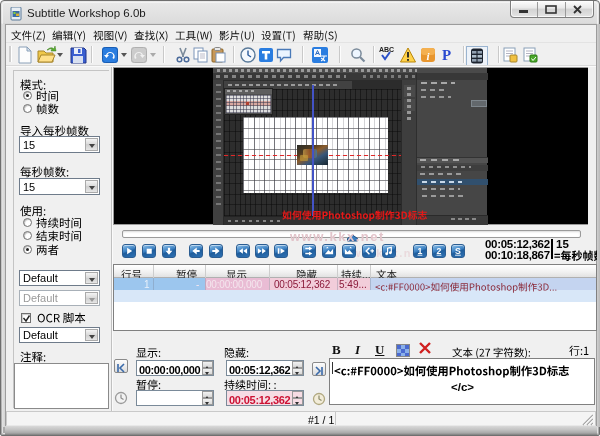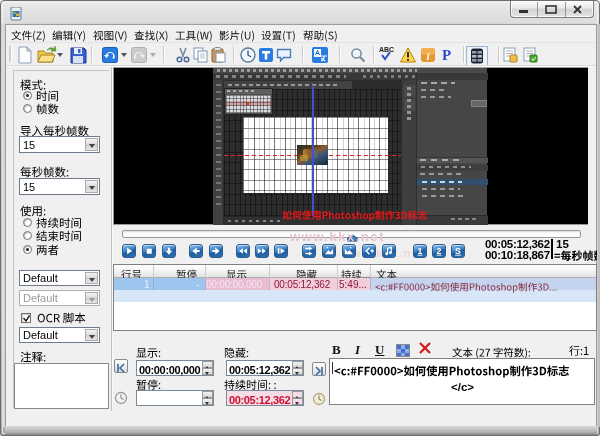--- a/index.html
+++ b/index.html
@@ -30,20 +30,21 @@
 </style></head><body>
 <div id="win">
 
 <div class="abs" style="left:9px;top:6px;width:13px;height:14px">
 <svg width="13" height="14">
         <rect x="1" y="0" width="10" height="13" rx="1" fill="#e8eef4" stroke="#5a7a9a" stroke-width="1"></rect>
         <rect x="2.5" y="4" width="7" height="6" fill="#3a6ea5"></rect>
         <rect x="3.5" y="5" width="2" height="2" fill="#7fd13b"></rect>
         <rect x="6" y="6.5" width="3" height="2.5" fill="#d8b030"></rect>
       </svg></div>
+<div class="abs" style="left:26px;top:6px;font-size:11.5px;color:#1a1a1a">Subtitle Workshop 6.0b</div>
 
 <div class="abs" style="left:509px;top:0px;width:84px;height:17px">
  <div class="abs" style="left:0;top:0;width:84px;height:17px;border:1px solid #7e7e7e;border-top:none;border-radius:0 0 4px 4px;background:linear-gradient(180deg,#fdfdfd,#e8e8e8 45%,#d2d2d2 50%,#e4e4e4);box-shadow:inset 0 0 0 1px rgba(255,255,255,.75)"></div>
  <div class="abs" style="left:27px;top:1px;width:1px;height:15px;background:#9a9a9a"></div>
  <div class="abs" style="left:55px;top:1px;width:1px;height:15px;background:#9a9a9a"></div>
  <svg class="abs" style="left:0;top:0" width="84" height="17">
   <rect x="9" y="9" width="9" height="3" fill="#333"></rect>
   <rect x="36" y="5" width="10" height="7" fill="none" stroke="#333" stroke-width="1.6"></rect>
   <path d="M64 5 L71 12 M71 5 L64 12" stroke="#333" stroke-width="1.8"></path>
  </svg>
@@ -582,15 +583,31 @@
 <div class="abs svgt" style="left:568px;top:343px"><svg width="20.7" height="12.8" viewBox="0 0 20.7 12.8" style="overflow:visible">
         <path transform="translate(0,9.9)" d="M4.8 -8.6V-7.8H10.2V-8.6ZM2.9 -9.3C2.4 -8.4 1.3 -7.5 0.4 -6.8C0.5 -6.7 0.8 -6.4 0.9 -6.2C1.9 -6.9 3.0 -8.0 3.7 -8.9ZM4.3 -5.5V-4.8H8.0V-0.2C8.0 -0.0 7.9 0.0 7.7 0.1C7.5 0.1 6.8 0.1 6.0 0.0C6.1 0.3 6.2 0.6 6.3 0.8C7.3 0.8 8.0 0.8 8.3 0.7C8.7 0.6 8.8 0.3 8.8 -0.2V-4.8H10.5V-5.5ZM3.4 -6.9C2.6 -5.6 1.4 -4.4 0.3 -3.5C0.4 -3.4 0.7 -3.0 0.9 -2.8C1.3 -3.2 1.7 -3.6 2.1 -4.0V0.9H2.9V-4.9C3.4 -5.5 3.8 -6.0 4.2 -6.6Z M12.5 -4.3C12.9 -4.3 13.3 -4.6 13.3 -5.1C13.3 -5.5 12.9 -5.8 12.5 -5.8C12.1 -5.8 11.8 -5.5 11.8 -5.1C11.8 -4.6 12.1 -4.3 12.5 -4.3ZM12.5 0.1C12.9 0.1 13.3 -0.2 13.3 -0.6C13.3 -1.1 12.9 -1.4 12.5 -1.4C12.1 -1.4 11.8 -1.1 11.8 -0.6C11.8 -0.2 12.1 0.1 12.5 0.1Z M15.0 0.0H19.4V-0.8H17.8V-8.1H17.1C16.6 -7.8 16.1 -7.6 15.4 -7.5V-6.9H16.8V-0.8H15.0Z" fill="#000"></path>
       </svg></div>
 
 <div class="abs" style="left:328px;top:357px;width:266px;height:47px;background:#fff;border:1px solid #808080"></div>
 <div class="abs" style="left:331px;top:361px;width:1px;height:12px;background:#333"></div>
 <div class="abs svgt" style="left:333px;top:363px"><svg width="236.0" height="13.1" viewBox="0 0 236.0 13.1" style="overflow:visible">
         <path transform="translate(0,10.2)" d="M6.2 -1.4V-2.8L3.9 -3.6L2.1 -4.2V-4.3L3.9 -4.9L6.2 -5.7V-7.1L0.4 -4.8V-3.7Z M10.2 0.2C10.9 0.2 11.7 -0.1 12.3 -0.6L11.7 -1.7C11.3 -1.4 10.9 -1.2 10.4 -1.2C9.5 -1.2 8.9 -2.0 8.9 -3.2C8.9 -4.4 9.5 -5.1 10.5 -5.1C10.8 -5.1 11.1 -5.0 11.4 -4.7L12.2 -5.8C11.8 -6.2 11.2 -6.5 10.4 -6.5C8.7 -6.5 7.2 -5.3 7.2 -3.2C7.2 -1.1 8.5 0.2 10.2 0.2Z M14.5 -4.1C15.1 -4.1 15.5 -4.6 15.5 -5.2C15.5 -5.8 15.1 -6.3 14.5 -6.3C13.9 -6.3 13.4 -5.8 13.4 -5.2C13.4 -4.6 13.9 -4.1 14.5 -4.1ZM14.5 0.2C15.1 0.2 15.5 -0.3 15.5 -0.9C15.5 -1.5 15.1 -2.0 14.5 -2.0C13.9 -2.0 13.4 -1.5 13.4 -0.9C13.4 -0.3 13.9 0.2 14.5 0.2Z M17.4 0.0H18.4L18.7 -2.5H20.1L19.8 0.0H20.8L21.1 -2.5H22.3V-3.5H21.2L21.4 -5.1H22.6V-6.2H21.6L21.8 -8.3H20.8L20.6 -6.2H19.1L19.4 -8.3H18.4L18.2 -6.2H17.0V-5.1H18.0L17.8 -3.5H16.7V-2.5H17.7ZM18.8 -3.5 19.0 -5.1H20.4L20.2 -3.5Z M24.0 0.0H25.7V-3.4H28.6V-4.8H25.7V-7.0H29.1V-8.4H24.0Z M30.6 0.0H32.3V-3.4H35.2V-4.8H32.3V-7.0H35.8V-8.4H30.6Z M39.5 0.2C41.2 0.2 42.4 -1.3 42.4 -4.2C42.4 -7.1 41.2 -8.5 39.5 -8.5C37.8 -8.5 36.7 -7.1 36.7 -4.2C36.7 -1.3 37.8 0.2 39.5 0.2ZM39.5 -1.1C38.8 -1.1 38.3 -1.9 38.3 -4.2C38.3 -6.6 38.8 -7.2 39.5 -7.2C40.2 -7.2 40.8 -6.6 40.8 -4.2C40.8 -1.9 40.2 -1.1 39.5 -1.1Z M46.2 0.2C47.9 0.2 49.0 -1.3 49.0 -4.2C49.0 -7.1 47.9 -8.5 46.2 -8.5C44.5 -8.5 43.3 -7.1 43.3 -4.2C43.3 -1.3 44.5 0.2 46.2 0.2ZM46.2 -1.1C45.5 -1.1 44.9 -1.9 44.9 -4.2C44.9 -6.6 45.5 -7.2 46.2 -7.2C46.9 -7.2 47.4 -6.6 47.4 -4.2C47.4 -1.9 46.9 -1.1 46.2 -1.1Z M52.9 0.2C54.6 0.2 55.7 -1.3 55.7 -4.2C55.7 -7.1 54.6 -8.5 52.9 -8.5C51.1 -8.5 50.0 -7.1 50.0 -4.2C50.0 -1.3 51.1 0.2 52.9 0.2ZM52.9 -1.1C52.1 -1.1 51.6 -1.9 51.6 -4.2C51.6 -6.6 52.1 -7.2 52.9 -7.2C53.6 -7.2 54.1 -6.6 54.1 -4.2C54.1 -1.9 53.6 -1.1 52.9 -1.1Z M59.5 0.2C61.2 0.2 62.4 -1.3 62.4 -4.2C62.4 -7.1 61.2 -8.5 59.5 -8.5C57.8 -8.5 56.7 -7.1 56.7 -4.2C56.7 -1.3 57.8 0.2 59.5 0.2ZM59.5 -1.1C58.8 -1.1 58.3 -1.9 58.3 -4.2C58.3 -6.6 58.8 -7.2 59.5 -7.2C60.2 -7.2 60.8 -6.6 60.8 -4.2C60.8 -1.9 60.2 -1.1 59.5 -1.1Z M63.3 -1.4 69.1 -3.7V-4.8L63.3 -7.1V-5.7L65.7 -4.9L67.4 -4.3V-4.2L65.7 -3.6L63.3 -2.8Z M73.7 -6.1C73.6 -4.9 73.3 -3.8 72.9 -2.9L71.8 -3.9C72.0 -4.6 72.2 -5.3 72.3 -6.1ZM70.3 -3.4C70.9 -2.9 71.6 -2.4 72.2 -1.8C71.6 -1.0 70.9 -0.4 69.9 -0.1C70.2 0.2 70.5 0.7 70.7 1.1C71.7 0.6 72.6 -0.0 73.2 -0.9C73.6 -0.5 73.9 -0.1 74.2 0.1L75.1 -1.0C74.8 -1.3 74.4 -1.7 74.0 -2.1C74.6 -3.3 75.0 -5.0 75.1 -7.3L74.3 -7.4L74.0 -7.4H72.6C72.7 -8.1 72.8 -8.8 72.9 -9.5L71.6 -9.6C71.5 -8.9 71.4 -8.1 71.3 -7.4H70.0V-6.1H71.0C70.8 -5.1 70.6 -4.2 70.3 -3.4ZM75.5 -8.4V0.7H76.7V-0.1H78.7V0.5H80.1V-8.4ZM76.7 -1.4V-7.2H78.7V-1.4Z M84.8 -8.6V-7.3H89.7V-0.6C89.7 -0.4 89.7 -0.3 89.4 -0.3C89.2 -0.3 88.4 -0.3 87.7 -0.4C87.9 0.0 88.1 0.6 88.1 1.0C89.2 1.0 90.0 1.0 90.5 0.8C90.9 0.6 91.1 0.2 91.1 -0.6V-7.3H91.8V-8.6ZM86.2 -4.9H87.5V-3.2H86.2ZM84.9 -6.1V-1.3H86.2V-2.0H88.7V-6.1ZM83.6 -9.6C83.1 -8.0 82.1 -6.4 81.1 -5.4C81.3 -5.1 81.7 -4.3 81.8 -4.0C82.1 -4.3 82.3 -4.6 82.6 -5.0V1.0H84.0V-7.1C84.3 -7.8 84.6 -8.5 84.9 -9.2Z M95.0 -9.6C94.4 -8.0 93.3 -6.4 92.3 -5.4C92.5 -5.1 92.9 -4.3 93.0 -4.0C93.3 -4.3 93.6 -4.7 93.9 -5.1V1.0H95.2V-7.0C95.4 -7.4 95.7 -7.9 95.9 -8.3V-7.3H98.7V-6.5H96.1V-3.1H98.6C98.6 -2.7 98.5 -2.2 98.2 -1.9C97.8 -2.2 97.4 -2.6 97.2 -3.0L96.1 -2.7C96.4 -2.0 96.9 -1.5 97.5 -1.0C97.0 -0.6 96.3 -0.3 95.4 -0.1C95.7 0.2 96.1 0.7 96.2 1.0C97.2 0.7 98.0 0.3 98.6 -0.2C99.6 0.4 100.9 0.8 102.4 1.0C102.6 0.6 103.0 0.1 103.2 -0.2C101.7 -0.4 100.4 -0.7 99.3 -1.2C99.7 -1.8 99.9 -2.4 100.0 -3.1H102.8V-6.5H100.1V-7.3H103.1V-8.5H100.1V-9.5H98.7V-8.5H95.9L96.3 -9.2ZM97.3 -5.4H98.7V-4.4V-4.2H97.3ZM100.1 -5.4H101.5V-4.2H100.1V-4.4Z M105.0 -8.8V-4.8C105.0 -3.2 104.9 -1.2 103.7 0.2C104.0 0.4 104.5 0.8 104.8 1.1C105.6 0.2 106.0 -1.1 106.2 -2.3H108.5V0.9H109.9V-2.3H112.3V-0.6C112.3 -0.4 112.2 -0.3 112.0 -0.3C111.8 -0.3 111.0 -0.3 110.4 -0.4C110.5 0.0 110.8 0.6 110.8 0.9C111.8 1.0 112.5 0.9 113.0 0.7C113.5 0.5 113.6 0.1 113.6 -0.6V-8.8ZM106.4 -7.5H108.5V-6.2H106.4ZM112.3 -7.5V-6.2H109.9V-7.5ZM106.4 -5.0H108.5V-3.6H106.3C106.3 -4.0 106.4 -4.4 106.4 -4.8ZM112.3 -5.0V-3.6H109.9V-5.0Z M115.7 0.0H117.4V-3.0H118.5C120.3 -3.0 121.8 -3.8 121.8 -5.7C121.8 -7.7 120.3 -8.4 118.5 -8.4H115.7ZM117.4 -4.3V-7.0H118.4C119.5 -7.0 120.1 -6.7 120.1 -5.7C120.1 -4.8 119.6 -4.3 118.4 -4.3Z M123.1 0.0H124.8V-4.4C125.3 -4.8 125.6 -5.1 126.1 -5.1C126.7 -5.1 127.0 -4.7 127.0 -3.7V0.0H128.7V-3.9C128.7 -5.5 128.1 -6.5 126.7 -6.5C125.9 -6.5 125.2 -6.0 124.7 -5.6L124.8 -6.7V-9.0H123.1Z M133.0 0.2C134.6 0.2 136.1 -1.1 136.1 -3.2C136.1 -5.3 134.6 -6.5 133.0 -6.5C131.4 -6.5 130.0 -5.3 130.0 -3.2C130.0 -1.1 131.4 0.2 133.0 0.2ZM133.0 -1.2C132.2 -1.2 131.7 -2.0 131.7 -3.2C131.7 -4.4 132.2 -5.1 133.0 -5.1C133.9 -5.1 134.4 -4.4 134.4 -3.2C134.4 -2.0 133.9 -1.2 133.0 -1.2Z M139.8 0.2C140.3 0.2 140.8 0.0 141.1 -0.1L140.8 -1.3C140.7 -1.2 140.4 -1.2 140.2 -1.2C139.6 -1.2 139.3 -1.5 139.3 -2.2V-5.0H140.9V-6.3H139.3V-8.0H138.0L137.8 -6.3L136.8 -6.2V-5.0H137.7V-2.2C137.7 -0.8 138.3 0.2 139.8 0.2Z M144.9 0.2C146.4 0.2 147.9 -1.1 147.9 -3.2C147.9 -5.3 146.4 -6.5 144.9 -6.5C143.3 -6.5 141.8 -5.3 141.8 -3.2C141.8 -1.1 143.3 0.2 144.9 0.2ZM144.9 -1.2C144.0 -1.2 143.5 -2.0 143.5 -3.2C143.5 -4.4 144.0 -5.1 144.9 -5.1C145.7 -5.1 146.2 -4.4 146.2 -3.2C146.2 -2.0 145.7 -1.2 144.9 -1.2Z M151.1 0.2C152.7 0.2 153.6 -0.7 153.6 -1.8C153.6 -3.0 152.7 -3.4 151.8 -3.8C151.2 -4.0 150.6 -4.2 150.6 -4.6C150.6 -5.0 150.9 -5.2 151.4 -5.2C151.9 -5.2 152.3 -5.0 152.8 -4.7L153.5 -5.7C153.0 -6.1 152.3 -6.5 151.4 -6.5C150.0 -6.5 149.0 -5.7 149.0 -4.6C149.0 -3.5 149.9 -3.0 150.7 -2.7C151.4 -2.4 152.1 -2.2 152.1 -1.8C152.1 -1.4 151.8 -1.1 151.1 -1.1C150.5 -1.1 150.0 -1.3 149.4 -1.8L148.7 -0.7C149.3 -0.2 150.2 0.2 151.1 0.2Z M154.9 0.0H156.5V-4.4C157.0 -4.8 157.3 -5.1 157.8 -5.1C158.5 -5.1 158.7 -4.7 158.7 -3.7V0.0H160.4V-3.9C160.4 -5.5 159.8 -6.5 158.4 -6.5C157.6 -6.5 157.0 -6.0 156.5 -5.6L156.5 -6.7V-9.0H154.9Z M164.8 0.2C166.3 0.2 167.8 -1.1 167.8 -3.2C167.8 -5.3 166.3 -6.5 164.8 -6.5C163.2 -6.5 161.7 -5.3 161.7 -3.2C161.7 -1.1 163.2 0.2 164.8 0.2ZM164.8 -1.2C163.9 -1.2 163.4 -2.0 163.4 -3.2C163.4 -4.4 163.9 -5.1 164.8 -5.1C165.6 -5.1 166.1 -4.4 166.1 -3.2C166.1 -2.0 165.6 -1.2 164.8 -1.2Z M169.2 2.4H170.8V0.5L170.8 -0.5C171.3 -0.1 171.8 0.2 172.4 0.2C173.7 0.2 175.0 -1.1 175.0 -3.3C175.0 -5.2 174.1 -6.5 172.6 -6.5C171.9 -6.5 171.2 -6.1 170.7 -5.7H170.7L170.5 -6.3H169.2ZM172.0 -1.2C171.6 -1.2 171.3 -1.3 170.8 -1.7V-4.5C171.3 -4.9 171.7 -5.1 172.1 -5.1C173.0 -5.1 173.3 -4.5 173.3 -3.2C173.3 -1.9 172.7 -1.2 172.0 -1.2Z M182.8 -8.7V-2.3H184.1V-8.7ZM184.9 -9.4V-0.6C184.9 -0.4 184.8 -0.4 184.6 -0.4C184.4 -0.4 183.8 -0.4 183.3 -0.4C183.4 0.0 183.6 0.6 183.7 1.0C184.5 1.0 185.2 0.9 185.6 0.7C186.0 0.5 186.2 0.1 186.2 -0.6V-9.4ZM176.8 -9.4C176.7 -8.3 176.3 -7.2 175.8 -6.4C176.1 -6.4 176.5 -6.2 176.8 -6.0H176.0V-4.8H178.6V-4.0H176.4V0.1H177.6V-2.8H178.6V1.0H179.9V-2.8H180.8V-1.1C180.8 -1.0 180.8 -1.0 180.7 -1.0C180.6 -1.0 180.3 -1.0 180.0 -1.0C180.1 -0.7 180.3 -0.2 180.3 0.2C180.9 0.2 181.3 0.2 181.7 -0.0C182.0 -0.2 182.1 -0.6 182.1 -1.1V-4.0H179.9V-4.8H182.3V-6.0H179.9V-6.9H181.9V-8.1H179.9V-9.5H178.6V-8.1H177.8C177.9 -8.4 178.0 -8.8 178.1 -9.1ZM178.6 -6.0H177.0C177.2 -6.3 177.3 -6.6 177.4 -6.9H178.6Z M192.7 -9.5C192.2 -7.9 191.3 -6.2 190.3 -5.2C190.6 -5.0 191.1 -4.5 191.3 -4.3C191.8 -4.8 192.3 -5.6 192.8 -6.5H193.2V1.0H194.6V-1.5H197.7V-2.8H194.6V-4.0H197.6V-5.3H194.6V-6.5H197.9V-7.8H193.4C193.6 -8.2 193.8 -8.7 194.0 -9.2ZM189.7 -9.6C189.1 -7.9 188.1 -6.3 187.1 -5.3C187.4 -5.0 187.7 -4.2 187.9 -3.9C188.1 -4.1 188.3 -4.4 188.6 -4.7V1.0H189.9V-6.8C190.3 -7.5 190.7 -8.4 191.0 -9.1Z M201.3 0.2C202.9 0.2 204.2 -0.7 204.2 -2.3C204.2 -3.4 203.5 -4.1 202.5 -4.3V-4.4C203.4 -4.7 203.9 -5.4 203.9 -6.3C203.9 -7.7 202.8 -8.5 201.2 -8.5C200.2 -8.5 199.4 -8.1 198.7 -7.5L199.6 -6.5C200.1 -6.9 200.5 -7.2 201.1 -7.2C201.9 -7.2 202.3 -6.8 202.3 -6.2C202.3 -5.4 201.8 -4.9 200.2 -4.9V-3.7C202.0 -3.7 202.5 -3.2 202.5 -2.4C202.5 -1.6 202.0 -1.2 201.1 -1.2C200.3 -1.2 199.7 -1.6 199.2 -2.1L198.5 -1.0C199.0 -0.3 199.9 0.2 201.3 0.2Z M205.9 0.0H208.2C210.7 0.0 212.3 -1.4 212.3 -4.2C212.3 -7.0 210.7 -8.4 208.2 -8.4H205.9ZM207.5 -1.4V-7.0H208.0C209.6 -7.0 210.6 -6.3 210.6 -4.2C210.6 -2.2 209.6 -1.4 208.0 -1.4Z M218.2 -8.9V-7.6H223.2V-8.9ZM221.6 -3.6C222.1 -2.4 222.6 -0.9 222.7 0.0L223.9 -0.4C223.8 -1.3 223.3 -2.8 222.8 -3.9ZM218.2 -3.9C217.9 -2.7 217.4 -1.5 216.8 -0.7C217.1 -0.6 217.7 -0.2 217.9 -0.0C218.5 -0.9 219.1 -2.3 219.4 -3.6ZM217.7 -6.2V-4.9H219.9V-0.6C219.9 -0.5 219.8 -0.4 219.7 -0.4C219.5 -0.4 219.1 -0.4 218.6 -0.4C218.8 -0.0 219.0 0.6 219.0 0.9C219.8 0.9 220.3 0.9 220.7 0.7C221.2 0.5 221.3 0.1 221.3 -0.6V-4.9H223.8V-6.2ZM214.9 -9.6V-7.4H213.3V-6.1H214.6C214.3 -4.8 213.7 -3.4 213.1 -2.6C213.3 -2.2 213.6 -1.6 213.8 -1.2C214.2 -1.8 214.6 -2.7 214.9 -3.6V1.0H216.2V-4.4C216.5 -3.9 216.8 -3.3 217.0 -3.0L217.7 -4.1C217.5 -4.4 216.5 -5.5 216.2 -5.9V-6.1H217.5V-7.4H216.2V-9.6Z M227.1 -3.0V-0.8C227.1 0.5 227.5 0.8 229.1 0.8C229.4 0.8 230.9 0.8 231.3 0.8C232.5 0.8 232.9 0.4 233.1 -1.1C232.7 -1.2 232.1 -1.4 231.9 -1.6C231.8 -0.5 231.7 -0.4 231.2 -0.4C230.8 -0.4 229.5 -0.4 229.2 -0.4C228.6 -0.4 228.5 -0.4 228.5 -0.8V-3.0ZM232.4 -2.5C232.9 -1.6 233.5 -0.3 233.7 0.4L235.1 -0.1C234.8 -0.8 234.1 -2.1 233.6 -3.0ZM225.6 -2.9C225.4 -2.0 225.1 -0.9 224.6 -0.3L225.9 0.4C226.3 -0.4 226.6 -1.5 226.8 -2.5ZM228.4 -3.5C229.3 -2.9 230.4 -2.1 230.8 -1.5L231.8 -2.4C231.3 -3.0 230.3 -3.7 229.4 -4.2H234.2V-5.5H230.5V-6.9H234.9V-8.2H230.5V-9.6H229.1V-8.2H224.8V-6.9H229.1V-5.5H225.5V-4.2H229.2Z" fill="#000"></path>
       </svg></div>
 <div class="abs num" style="left:450px;top:380px;font-size:11.5px">&lt;/c&gt;</div>
+<div class="abs" style="left:5px;top:410px;width:590px;height:15px;background:#f4f4f4;border:1px solid #c9c9c9;border-bottom-color:#e8e8e8">
+ <div class="abs" style="left:328px;top:0px;width:1px;height:13px;background:#c6c6c6"></div>
+ <div class="abs" style="left:301px;top:1.5px;font-size:10.5px;color:#000">#1 / 1</div>
+ <svg class="abs" style="left:574px;top:1px" width="14" height="13">
+        <g stroke="#a8a8a8" stroke-width="1.6">
+          <path d="M2 12 L12 2"></path>
+          <path d="M6 12 L12 6"></path>
+          <path d="M10 12 L12 10"></path>
+        </g>
+        <g stroke="#fdfdfd" stroke-width=".8">
+          <path d="M3 12 L13 2"></path>
+          <path d="M7 12 L13 6"></path>
+          <path d="M11 12 L13 10"></path>
+        </g>
+      </svg>
+</div>
 <div class="abs" style="left:4px;top:425px;width:592px;height:10px;background:linear-gradient(180deg,#d8d8d8 0%,#c4c4c4 35%,#a8a8a8 70%,#7a7a7a 92%,#5f5f5f 100%)"></div>
 <div class="abs" style="left:596px;top:23px;width:3px;height:403px;background:linear-gradient(90deg,#cfcfcf,#b9b9b9)"></div>
     <div class="abs" style="left:1px;top:23px;width:3px;height:403px;background:linear-gradient(90deg,#e2e2e2,#d4d4d4)"></div>
   </div>
 </body></html>

